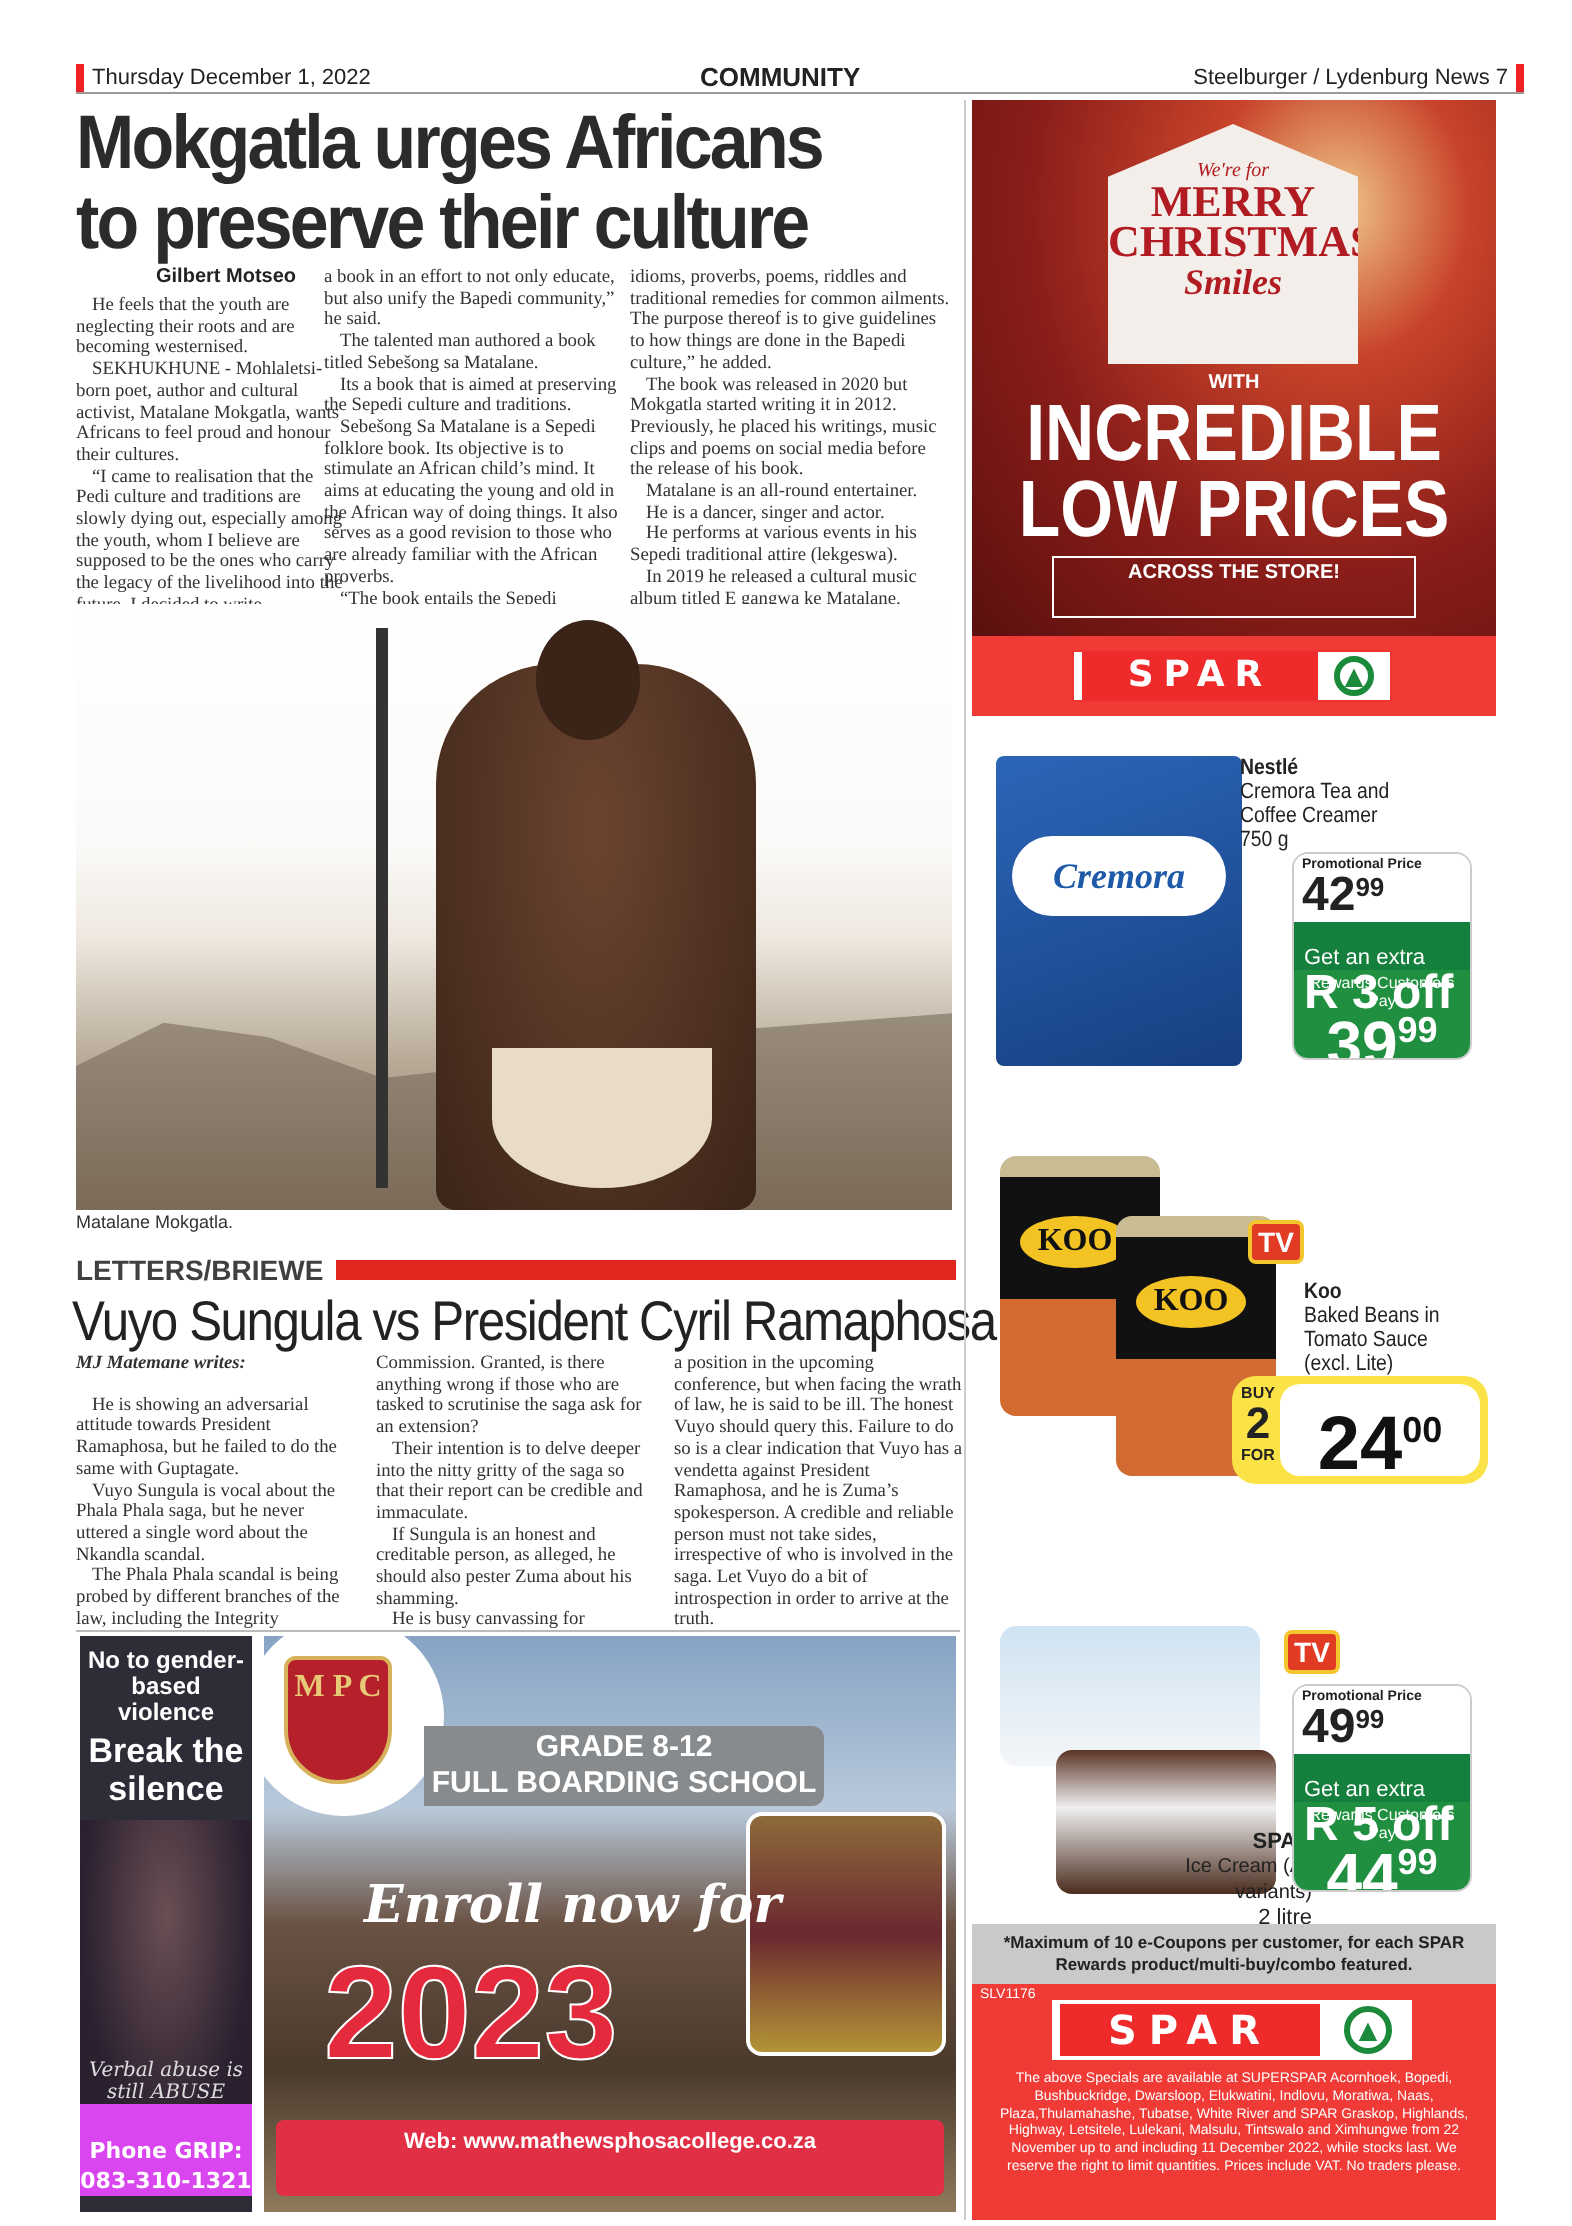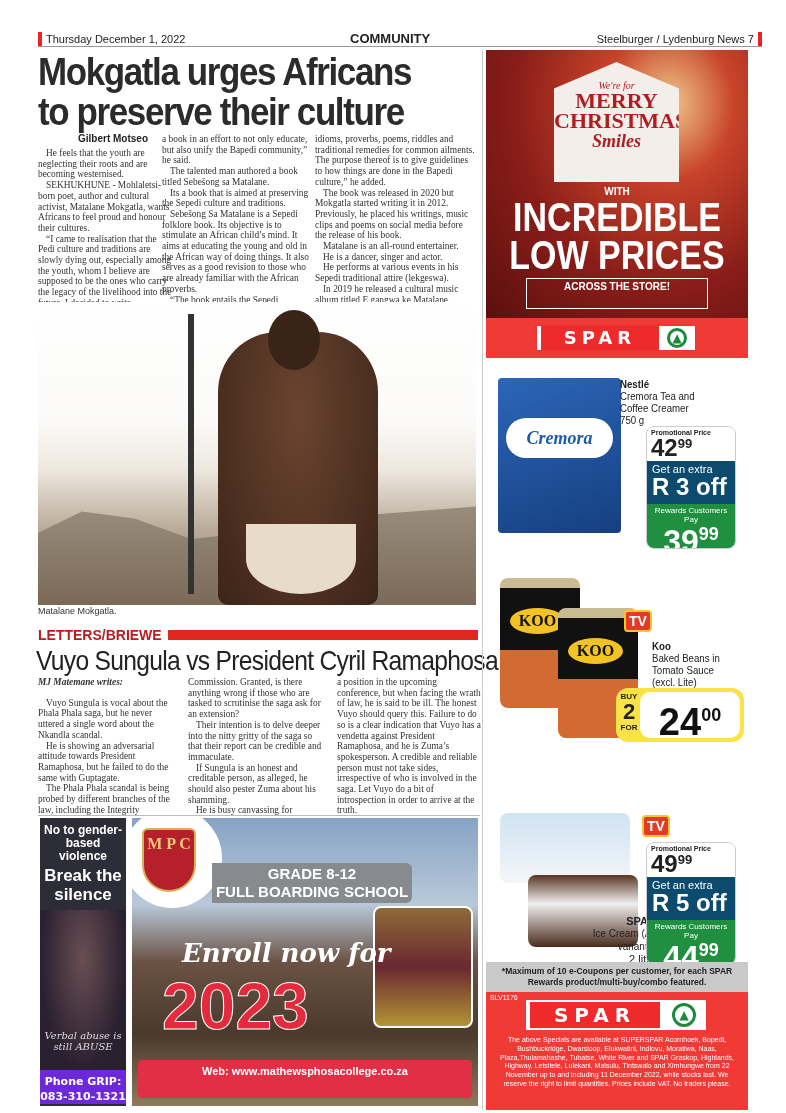--- a/index.html
+++ b/index.html
@@ -22,34 +22,34 @@
 .c3{left:315px;top:134px;width:160px}
 
 .photo{left:38px;top:302px;width:438px;height:303px;overflow:hidden;background:linear-gradient(180deg,#fff 0%,#fbfaf8 40%,#eee8e0 55%,#b9ab98 75%,#8a7a66 100%)}
 .hill{position:absolute;bottom:0;left:0;width:100%;height:120px;background:linear-gradient(180deg,#9f9486,#7b6a57);clip-path:polygon(0 40%,10% 22%,22% 28%,35% 45%,60% 35%,75% 25%,100% 18%,100% 100%,0 100%)}
 .man{position:absolute;left:180px;top:30px;width:160px;height:273px;background:radial-gradient(ellipse at 50% 30%,#6b4430,#3b2418);border-radius:60px 60px 10px 10px}
 .head{position:absolute;left:230px;top:8px;width:52px;height:60px;background:#3a2418;border-radius:50%}
 .staff{position:absolute;left:150px;top:12px;width:6px;height:280px;background:#333}
 .cloth{position:absolute;left:208px;top:222px;width:110px;height:70px;background:#e8dcc8;border-radius:0 0 50% 50%}
 .caption{left:38px;top:606px;font:9px "Liberation Sans",sans-serif;color:#333}
 
-.ltitle{left:38px;top:627px;font:bold 14px "Liberation Sans",sans-serif;color:#b91c1c}
+.ltitle{left:38px;top:627px;font:bold 14px "Liberation Sans",sans-serif;color:#404040}
 .lbar{left:168px;top:630px;width:310px;height:10px;background:#e0281e}
 .lhead{left:36px;top:645px;font:28px "Liberation Sans",sans-serif;letter-spacing:-0.8px;color:#222;transform:scaleX(.88);transform-origin:left;white-space:nowrap}
 .lc1{left:38px;top:677px;width:140px}
 .lc2{left:188px;top:677px;width:140px}
 .lc3{left:337px;top:677px;width:145px}
 .sep{left:38px;top:815px;width:442px;height:1px;background:#bbb}
 
 .gbv{left:40px;top:818px;width:86px;height:288px;background:#2c2d36;color:#fff;text-align:center}
 .gbv .t1{font:bold 12px/13px "Liberation Sans",sans-serif;padding-top:6px}
 .gbv .t2{font:bold 17px/19px "Liberation Sans",sans-serif;margin-top:3px}
 .gbv .img{margin:6px 0 0;height:160px;background:radial-gradient(ellipse at 50% 30%,#6a4f54,#2a2030 70%)}
 .gbv .chalk{font:italic 10px "DejaVu Serif",serif;color:#ddd;margin-top:-40px}
-.gbv .ph{font:bold 11px/15px "DejaVu Sans",sans-serif;background:#6d28d9;padding-top:4px;margin-top:18px}
+.gbv .ph{font:bold 11px/15px "DejaVu Sans",sans-serif;background:#d946ef;padding-top:16px;}
 
 .mpc{left:132px;top:818px;width:346px;height:288px;background:linear-gradient(180deg,#87a3c4 0%,#b8c9da 30%,#6a5244 50%,#4a3a2c 75%,#8f7a5c 100%);overflow:hidden}
 .mpc .crest{position:absolute;left:-10px;top:-10px;width:100px;height:100px;background:#fff;border-radius:50%}
 .mpc .shield{position:absolute;left:10px;top:10px;width:54px;height:64px;background:#b5202b;border:2px solid #d8b25a;border-radius:6px 6px 28px 28px;color:#e8c977;font:bold 16px "Liberation Serif",serif;text-align:center;line-height:28px}
 .mpc .rbar{position:absolute;left:100px;top:10px;width:240px;height:28px;background:#de2a3a;color:#fff;text-align:center}
 .mpc .rbar .a{font:bold 15px/16px "Liberation Sans",sans-serif}
 .mpc .rbar .b{font:bold 8.5px/10px "Liberation Sans",sans-serif}
 .mpc .gbar{position:absolute;left:80px;top:45px;width:200px;height:40px;background:#888b8e;color:#fff;text-align:center;font:bold 15px/18px "Liberation Sans",sans-serif;border-radius:0 6px 6px 0;padding-top:2px}
 .mpc .enroll{position:absolute;left:50px;top:120px;font:italic bold 26px "DejaVu Serif",serif;color:#fff}
 .mpc .yr{position:absolute;left:30px;top:150px;font:bold 66px "Liberation Sans",sans-serif;color:#e62a3e;-webkit-text-stroke:1px #fff}
@@ -70,21 +70,21 @@
 .sparlogo .txt{position:absolute;left:4px;top:0;width:118px;height:24px;background:#ee2a2a;color:#fff;font:bold 18px/24px "DejaVu Sans",sans-serif;letter-spacing:5px;text-align:center}
 .sparlogo .tree{position:absolute;right:8px;top:2px;width:20px;height:20px;border-radius:50%;border:3px solid #1b8a3a;text-align:center;color:#1b8a3a;font:bold 12px/14px "DejaVu Sans",sans-serif}
 .prod{position:absolute;left:0;width:262px}
 .box{position:absolute;background:#1e5aa8;border-radius:4px}
 .pdesc{position:absolute;font:11px/12px "Liberation Sans",sans-serif;color:#222;transform:scaleX(.88);transform-origin:left}
 .pdesc b{font-weight:bold}
 .pricecard{position:absolute;width:90px;border-radius:8px;overflow:hidden;border:1px solid #ccc}
 .pricecard .pp{background:#fff;height:34px;padding:2px 4px;font:bold 7px "Liberation Sans",sans-serif}
 .pricecard .pp .big{font:bold 24px/24px "Liberation Sans",sans-serif}
 .pricecard .pp .cents{font:bold 13px "Liberation Sans",sans-serif;vertical-align:top}
-.pricecard .ex{background:#0c4a6e;color:#fff;height:43px;padding:2px 5px;font:11px "Liberation Sans",sans-serif}
+.pricecard .ex{background:#15803d;color:#fff;height:24px;padding:12px 5px;font:11px "Liberation Sans",sans-serif}
 .pricecard .ex .r{font:bold 24px/24px "Liberation Sans",sans-serif}
 .pricecard .rw{background:#209040;color:#fff;height:44px;padding:2px 4px;font:8px "Liberation Sans",sans-serif;text-align:center}
 .pricecard .rw .big{font:bold 32px/34px "Liberation Sans",sans-serif}
 .pricecard .rw .cents{font:bold 18px "Liberation Sans",sans-serif;vertical-align:top}
 .cans{position:absolute;width:80px;height:130px;background:linear-gradient(180deg,#c9bc93 0 8%,#111 8% 55%,#d36a32 55% 100%);border-radius:8px}
 .koo{position:absolute;left:10px;top:30px;width:55px;height:26px;border-radius:50%;background:#f3c324;font:bold 16px/26px "Liberation Serif",serif;text-align:center;color:#111}
 .tv{position:absolute;width:28px;height:22px;background:#e23b24;border:2px solid #f5c530;color:#fff;font:bold 14px/18px "Liberation Sans",sans-serif;text-align:center;border-radius:4px}
 .buy2{position:absolute;left:130px;top:110px;width:128px;height:54px;background:#fbe247;border-radius:12px}
 .buy2 .inner{position:absolute;left:24px;top:4px;width:100px;height:46px;background:#fff;border-radius:10px;font:bold 38px/46px "Liberation Sans",sans-serif;text-align:center;color:#111}
 .buy2 .inner sup{font-size:18px}
@@ -146,22 +146,22 @@
   <div class="head"></div>
   <div class="cloth"></div>
 </div>
 <div class="abs caption">Matalane Mokgatla.</div>
 
 <div class="abs ltitle">LETTERS/BRIEWE</div>
 <div class="abs lbar"></div>
 <div class="abs lhead">Vuyo Sungula vs President Cyril Ramaphosa</div>
 <div class="abs col lc1">
   <p class="noind" style="font-weight:bold;font-style:italic;margin-bottom:10px">MJ Matemane writes:</p>
+  <p>He is showing an adversarial attitude towards President Ramaphosa, but he failed to do the same with Guptagate.</p>
   <p>Vuyo Sungula is vocal about the Phala Phala saga, but he never uttered a single word about the Nkandla scandal.</p>
-  <p>He is showing an adversarial attitude towards President Ramaphosa, but he failed to do the same with Guptagate.</p>
   <p>The Phala Phala scandal is being probed by different branches of the law, including the Integrity</p>
 </div>
 <div class="abs col lc2">
   <p class="noind">Commission. Granted, is there anything wrong if those who are tasked to scrutinise the saga ask for an extension?</p>
   <p>Their intention is to delve deeper into the nitty gritty of the saga so that their report can be credible and immaculate.</p>
   <p>If Sungula is an honest and creditable person, as alleged, he should also pester Zuma about his shamming.</p>
   <p>He is busy canvassing for</p>
 </div>
 <div class="abs col lc3">
   <p class="noind">a position in the upcoming conference, but when facing the wrath of law, he is said to be ill. The honest Vuyo should query this. Failure to do so is a clear indication that Vuyo has a vendetta against President Ramaphosa, and he is Zuma’s spokesperson. A credible and reliable person must not take sides, irrespective of who is involved in the saga. Let Vuyo do a bit of introspection in order to arrive at the truth.</p>

